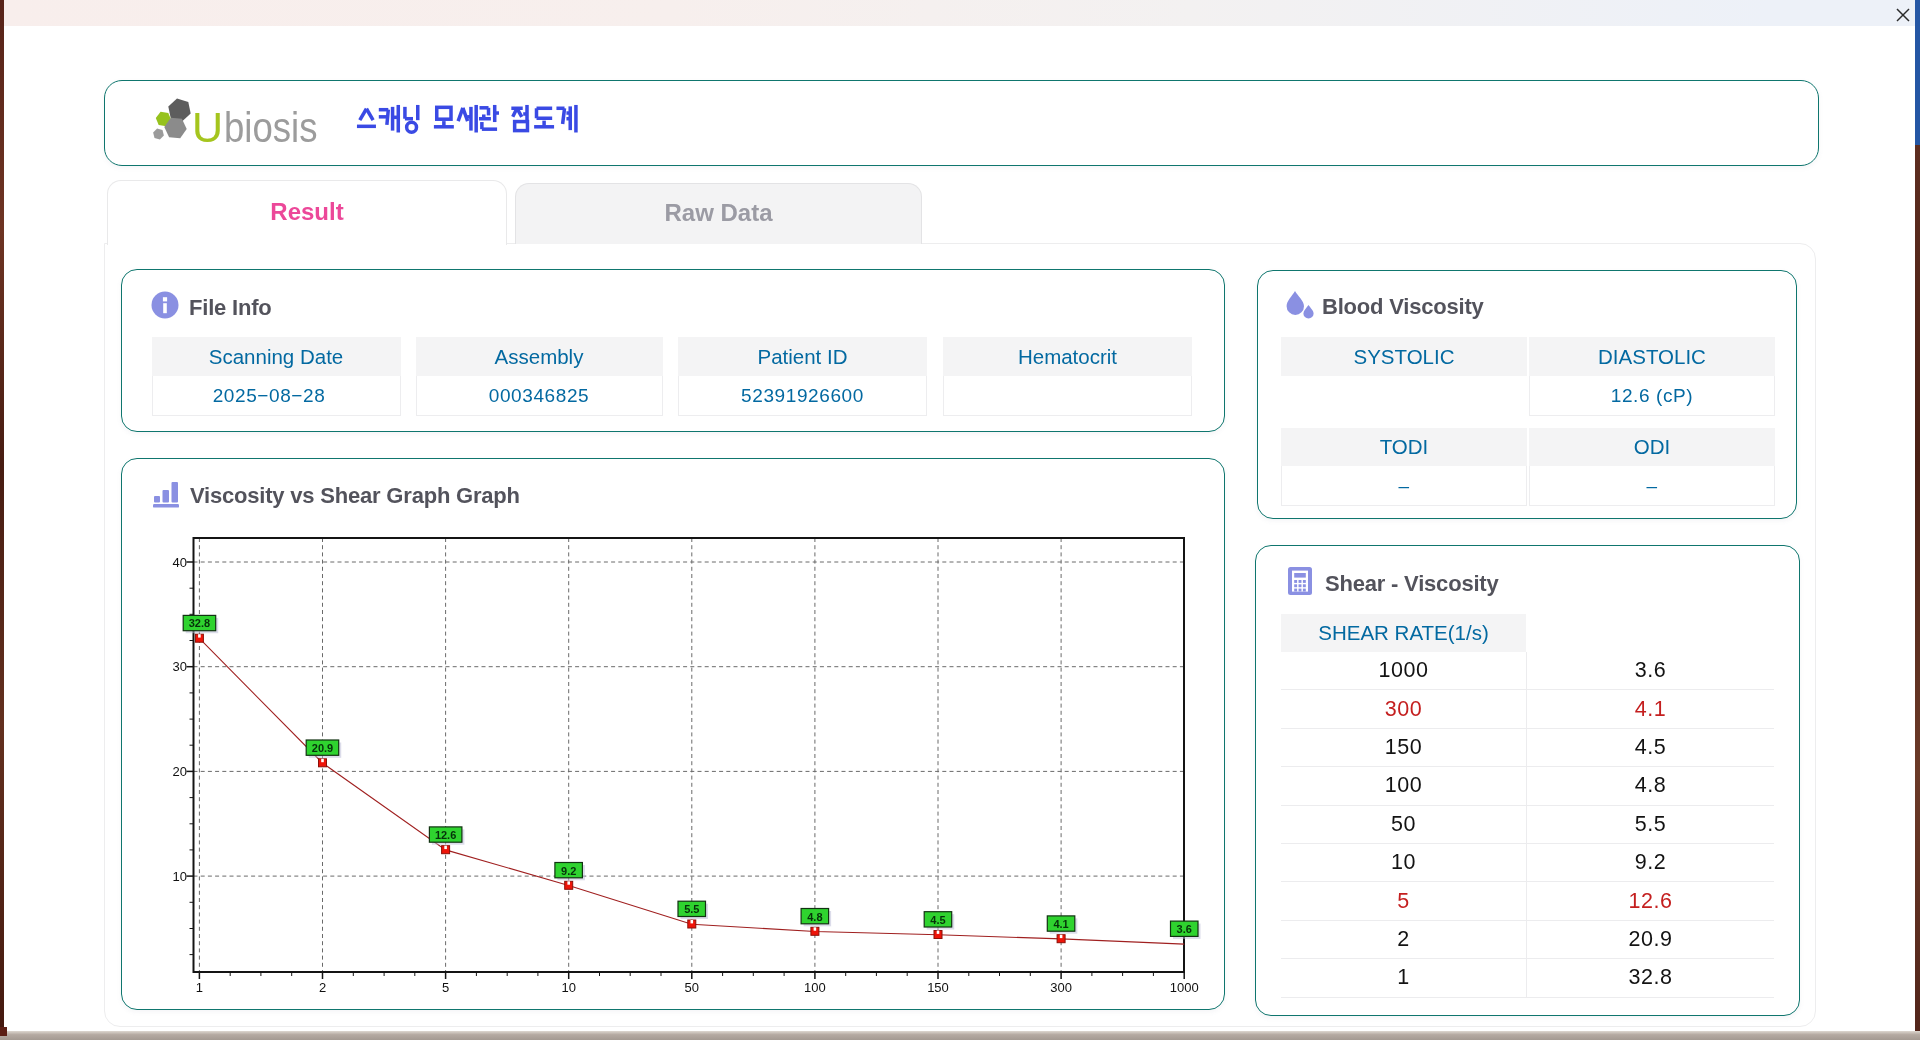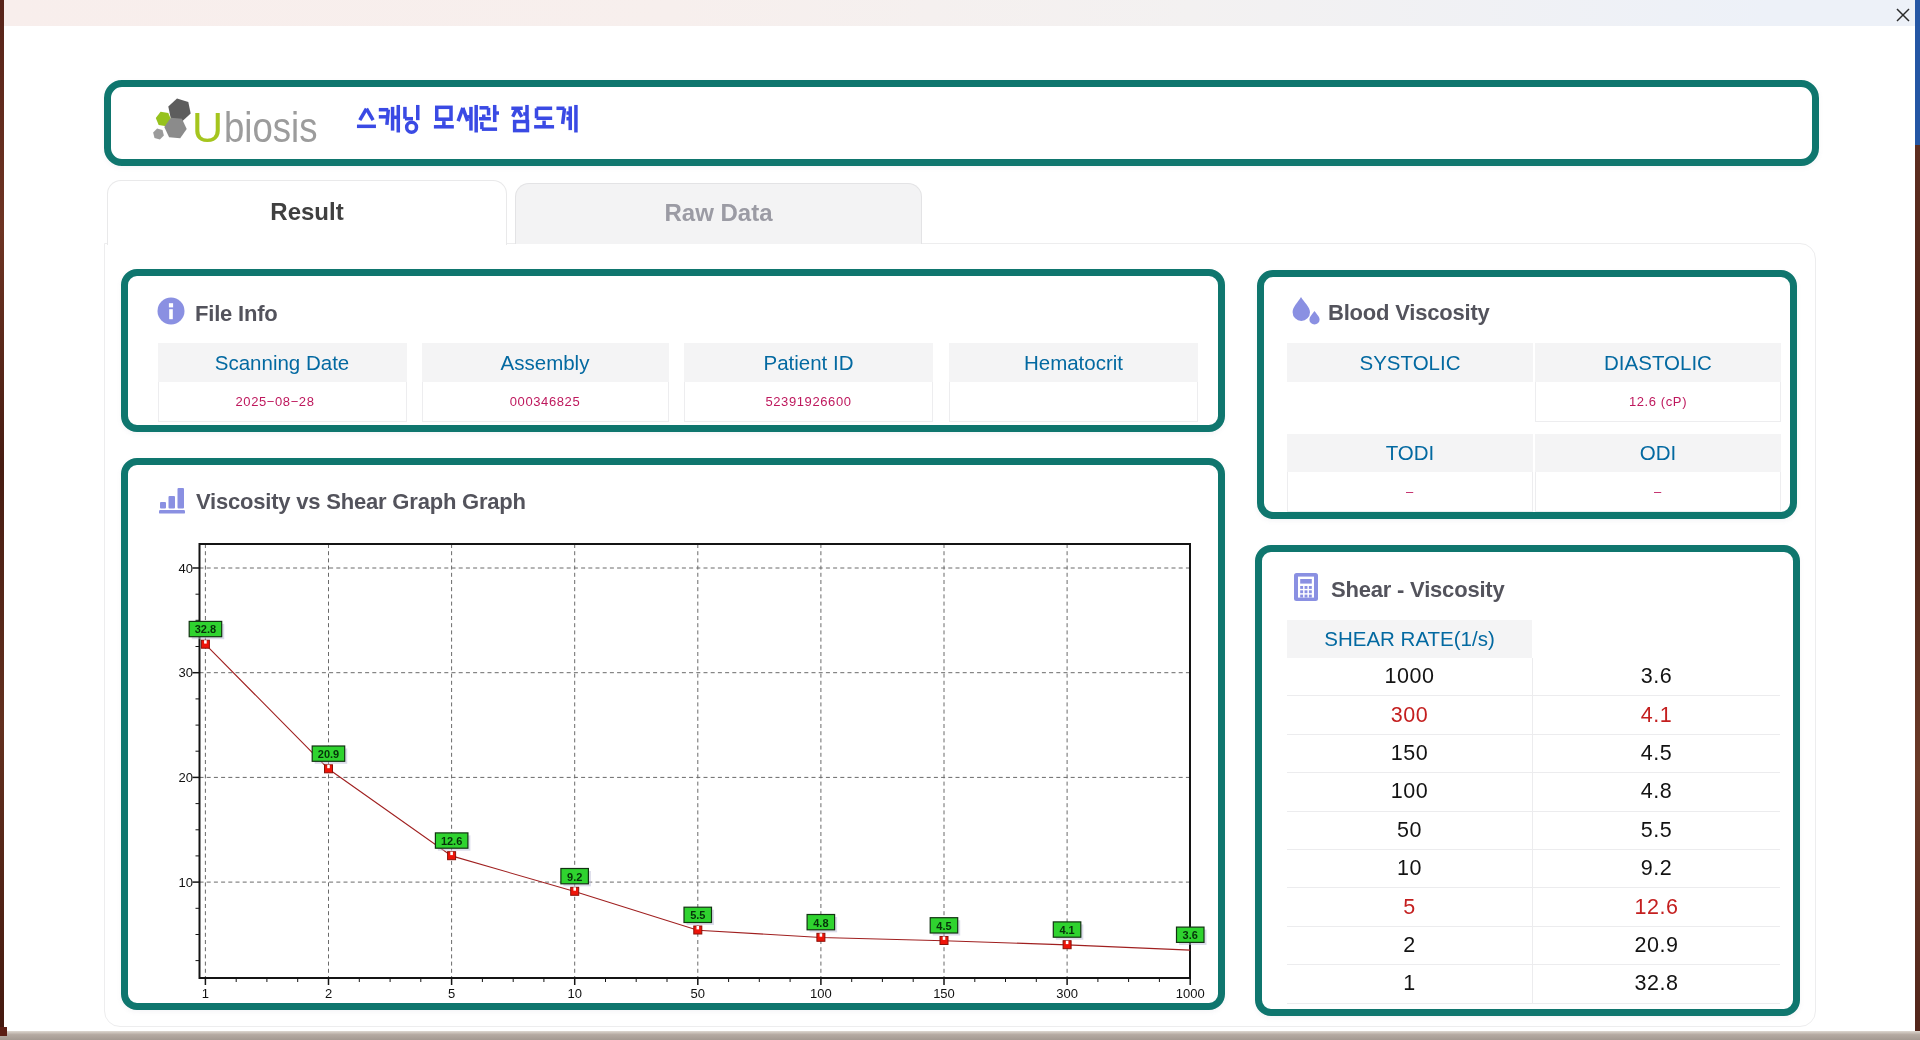--- a/index.html
+++ b/index.html
@@ -1,24 +1,24 @@
 <!DOCTYPE html>
 <html><head><meta charset="utf-8">
 <style>
 * { margin:0; padding:0; box-sizing:border-box; }
 html,body { width:1920px; height:1040px; overflow:hidden; background:#fff;
   font-family:"Liberation Sans", sans-serif; position:relative; }
 .abs { position:absolute; }
-.card { position:absolute; background:#fff; border:7px solid #0f766e; border-radius:16px;
+.card { position:absolute; background:#fff; border:1px solid #0f766e; border-radius:16px;
   box-shadow:0 2px 5px rgba(120,120,140,0.07); }
 .ctitle { position:absolute; font-weight:bold; font-size:22px; color:#53535c; letter-spacing:-0.2px; }
 .ghead { position:absolute; background:#f4f4f5; color:#0369a1; font-size:20.5px;
   display:flex; align-items:center; justify-content:center; }
-.gval { position:absolute; background:#fff; border:1px solid #ededef; border-top:none; color:#be185d;
-  font-size:13px; display:flex; align-items:center; justify-content:center; letter-spacing:0.6px; }
+.gval { position:absolute; background:#fff; border:1px solid #ededef; border-top:none; color:#0369a1;
+  font-size:19px; display:flex; align-items:center; justify-content:center; letter-spacing:0.6px; }
 .svrow { position:absolute; left:25px; width:493px; height:38.4px; border-bottom:1px solid #ececee;
   font-size:21.5px; letter-spacing:0.6px; }
 .svc1 { position:absolute; left:0; width:245px; top:0; height:100%; display:flex; align-items:center; justify-content:center; }
 .svc2 { position:absolute; left:246px; width:247px; top:0; height:100%; display:flex; align-items:center; justify-content:center; }
 </style></head>
 <body>
 
 <div class="abs" style="left:0;top:0;width:1920px;height:26px;
  background:linear-gradient(90deg,#f8eeec 0%,#f7efed 35%,#f3f1f1 62%,#edf1f8 92%);"></div>
 <svg class="abs" style="left:1890px;top:2px" width="26" height="26">
@@ -116,21 +116,21 @@
  border:1px solid #e3e3e5;border-bottom:none;border-radius:14px 14px 0 0;z-index:2;"></div>
 <div class="abs" style="left:515px;top:183px;width:407px;height:60px;z-index:2;
  display:flex;align-items:center;justify-content:center;font-weight:bold;font-size:24px;color:#9b9ba4;">Raw Data</div>
 
 <div class="abs" style="left:104px;top:243px;width:1712px;height:784px;background:#fff;
  border:1px solid #ededee;border-radius:0 16px 16px 16px;z-index:1;"></div>
 
 <div class="abs" style="left:107px;top:180px;width:400px;height:65px;background:#fff;
  border:1px solid #e9e9ea;border-bottom:none;border-radius:14px 14px 0 0;z-index:3;"></div>
 <div class="abs" style="left:107px;top:180px;width:400px;height:63px;z-index:3;
- display:flex;align-items:center;justify-content:center;font-weight:bold;font-size:24px;color:#404040;">Result</div>
+ display:flex;align-items:center;justify-content:center;font-weight:bold;font-size:24px;color:#ec4899;">Result</div>
 
 <div class="card" style="left:121px;top:269px;width:1104px;height:163px;z-index:2;">
   <svg class="abs" style="left:29px;top:21px" width="28" height="28">
       <circle cx="14" cy="14" r="13.5" fill="#8a90e2"></circle>
       <rect x="11.9" y="6.2" width="4.2" height="4.2" fill="#fff"></rect>
       <rect x="12.2" y="12.2" width="3.6" height="10" fill="#fff"></rect>
     </svg>
   <div class="ctitle" style="left:67px;top:25px;">File Info</div>
   <div class="ghead" style="left:29.5px;top:67px;width:249px;height:39px;">Scanning Date</div>
   <div class="ghead" style="left:293.5px;top:67px;width:247px;height:39px;">Assembly</div>

